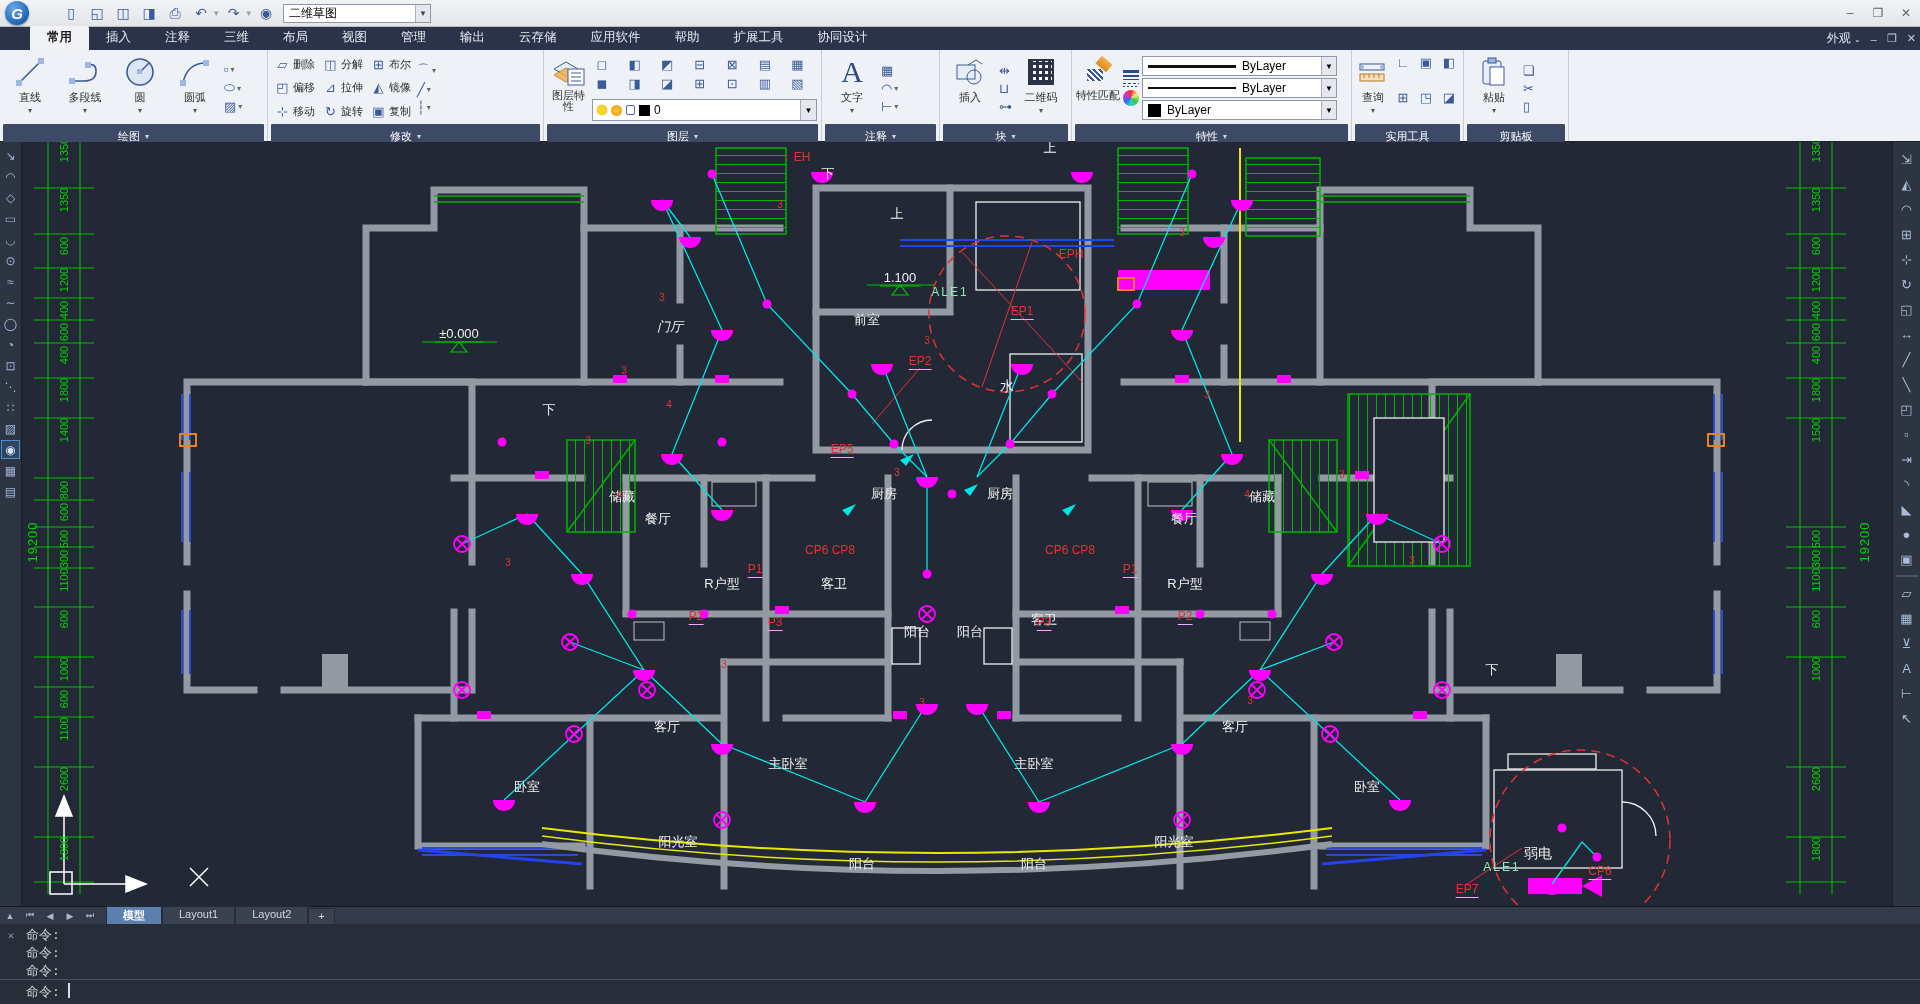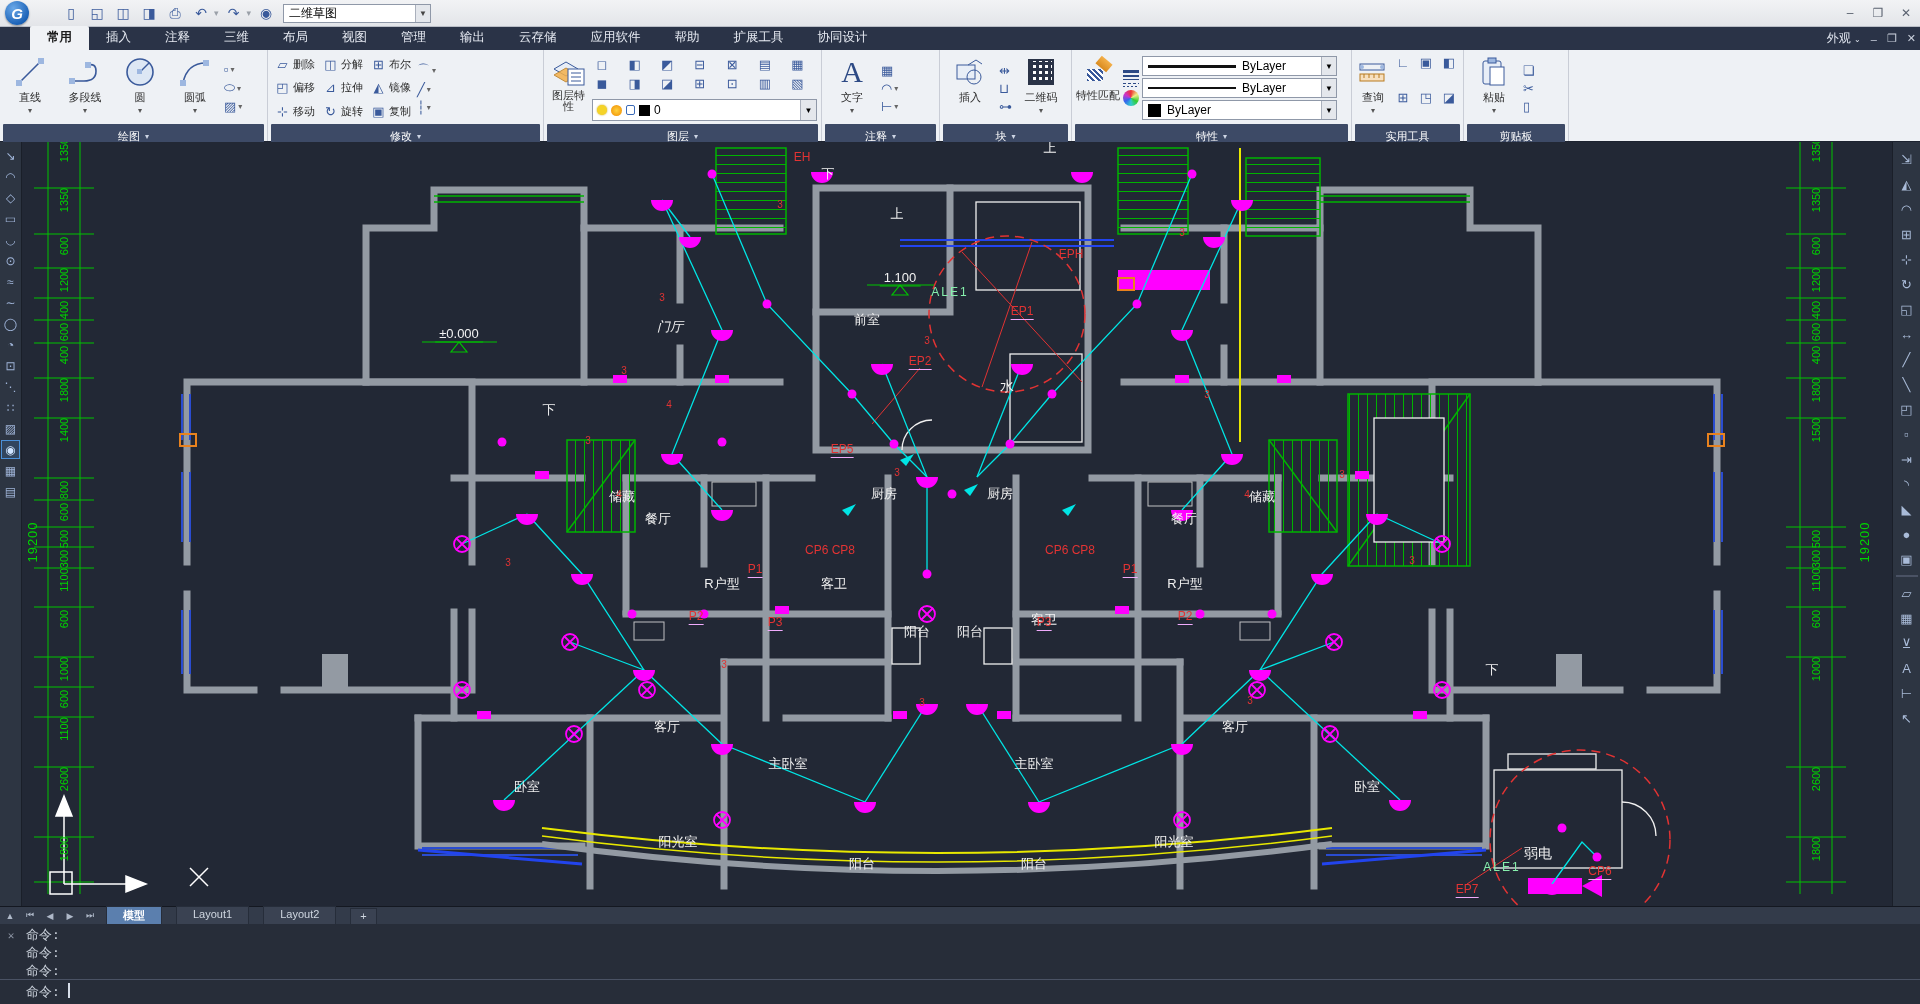--- a/index.html
+++ b/index.html
@@ -83,21 +83,21 @@
   .lab.circ { color:#e23333; font-size:12px; }
   .lab.circ.u { border-bottom:1px solid #f0abfc; padding-bottom:1px; }
   .lab.circbig { color:#86efac; font-size:12px; letter-spacing:2px; }
   .lab.numr { color:#e23333; font-size:10px; }
   .lab.dim { color:#00d400; font-size:11px; transform:translate(-50%,-50%) rotate(-90deg); }
   .lab.dimbig { color:#00d400; font-size:13px; transform:translate(-50%,-50%) rotate(-90deg); letter-spacing:1px; }
 
   
   .layoutbar { height:18px; background:#333b4a; display:flex; align-items:center; font-size:11px; color:#cfd6e0; border-top:1px solid #141821; }
   .lnav { width:20px; text-align:center; font-size:9px; color:#aeb8c8; }
-  .ltab { padding:1px 16px 2px; background:#3a4252; margin-right:14px; border:1px solid #262d3a; border-bottom:none; }
+  .ltab { padding:1px 16px 2px; background:#3a4252; margin-right:0; border:1px solid #262d3a; border-bottom:none; }
   .ltab.active { background:#5b7fae; color:#fff; font-weight:bold; }
   .ltab.add { padding:1px 9px 2px; }
 
   
   .cmd { height:80px; background:#272d39; position:relative; font-family:"DejaVu Sans Mono",monospace; font-size:13px; color:#c8cfd9; }
   .cmd .closer { position:absolute; left:4px; top:4px; width:14px; height:14px; color:#8b93a2; font-size:11px; display:flex; align-items:center; justify-content:center; }
   .cmd .hist { padding:2px 0 0 26px; height:56px; border-bottom:1px solid #4a5264; }
   .cmd .hist div { line-height:18px; }
   .cmd .inline { padding:3px 0 0 26px; display:flex; }
   .caret { display:inline-block; width:2px; height:15px; background:#d7dde8; margin-left:8px; animation:bl 1s steps(1) infinite; }

